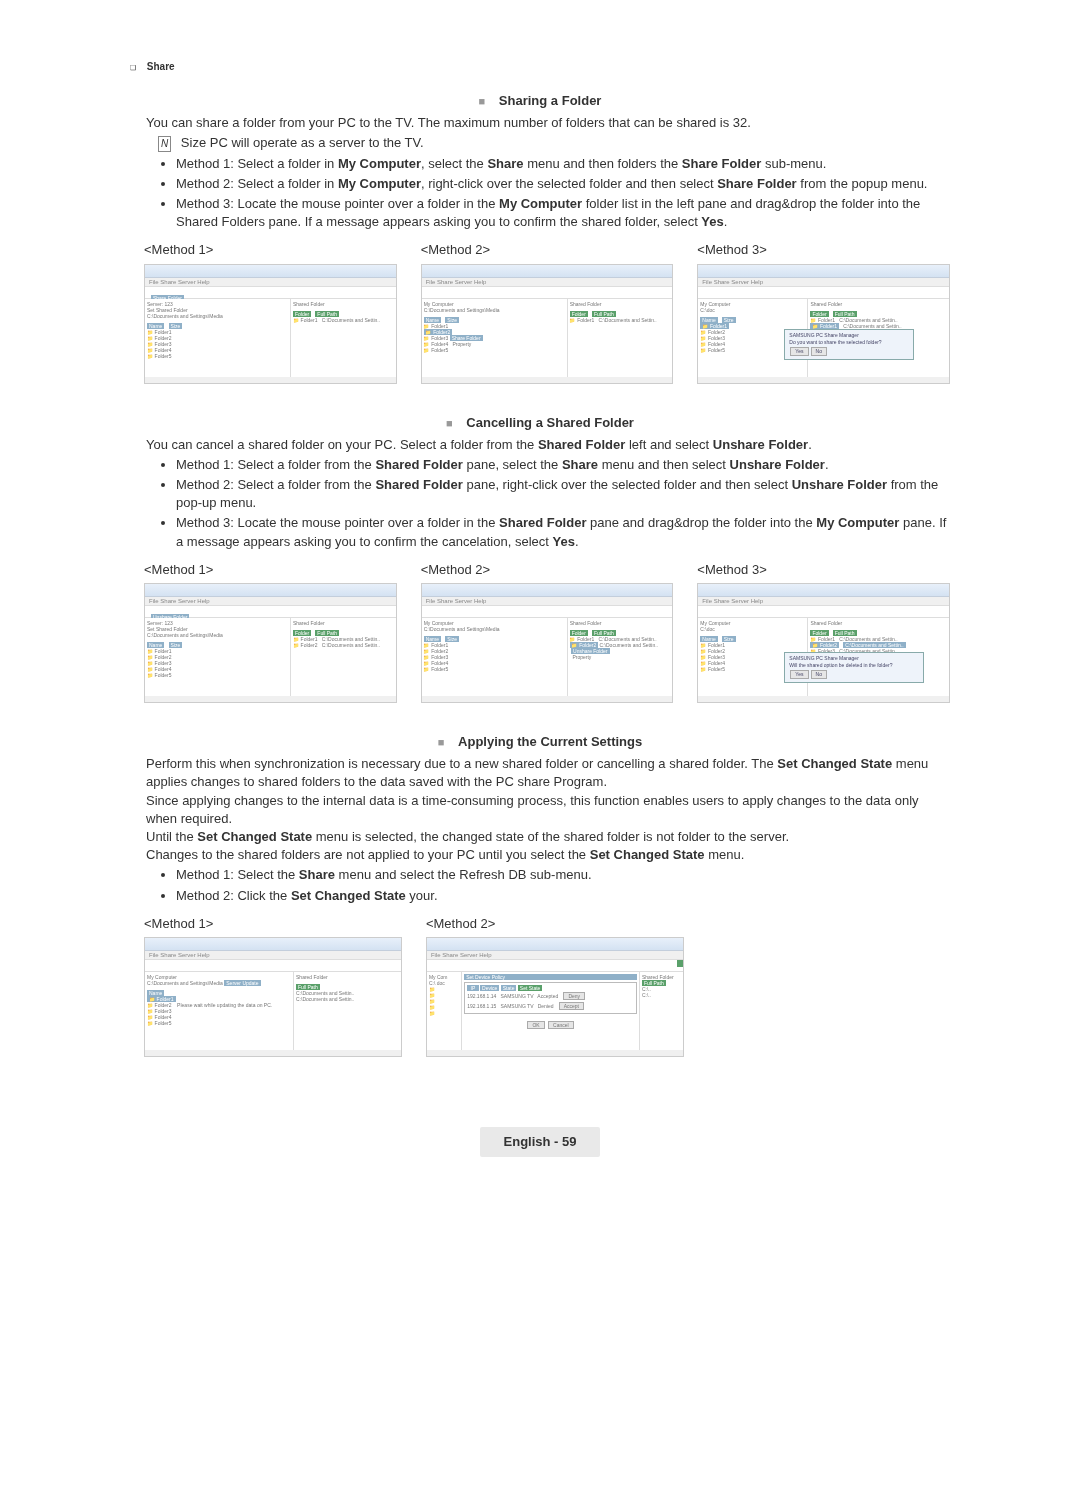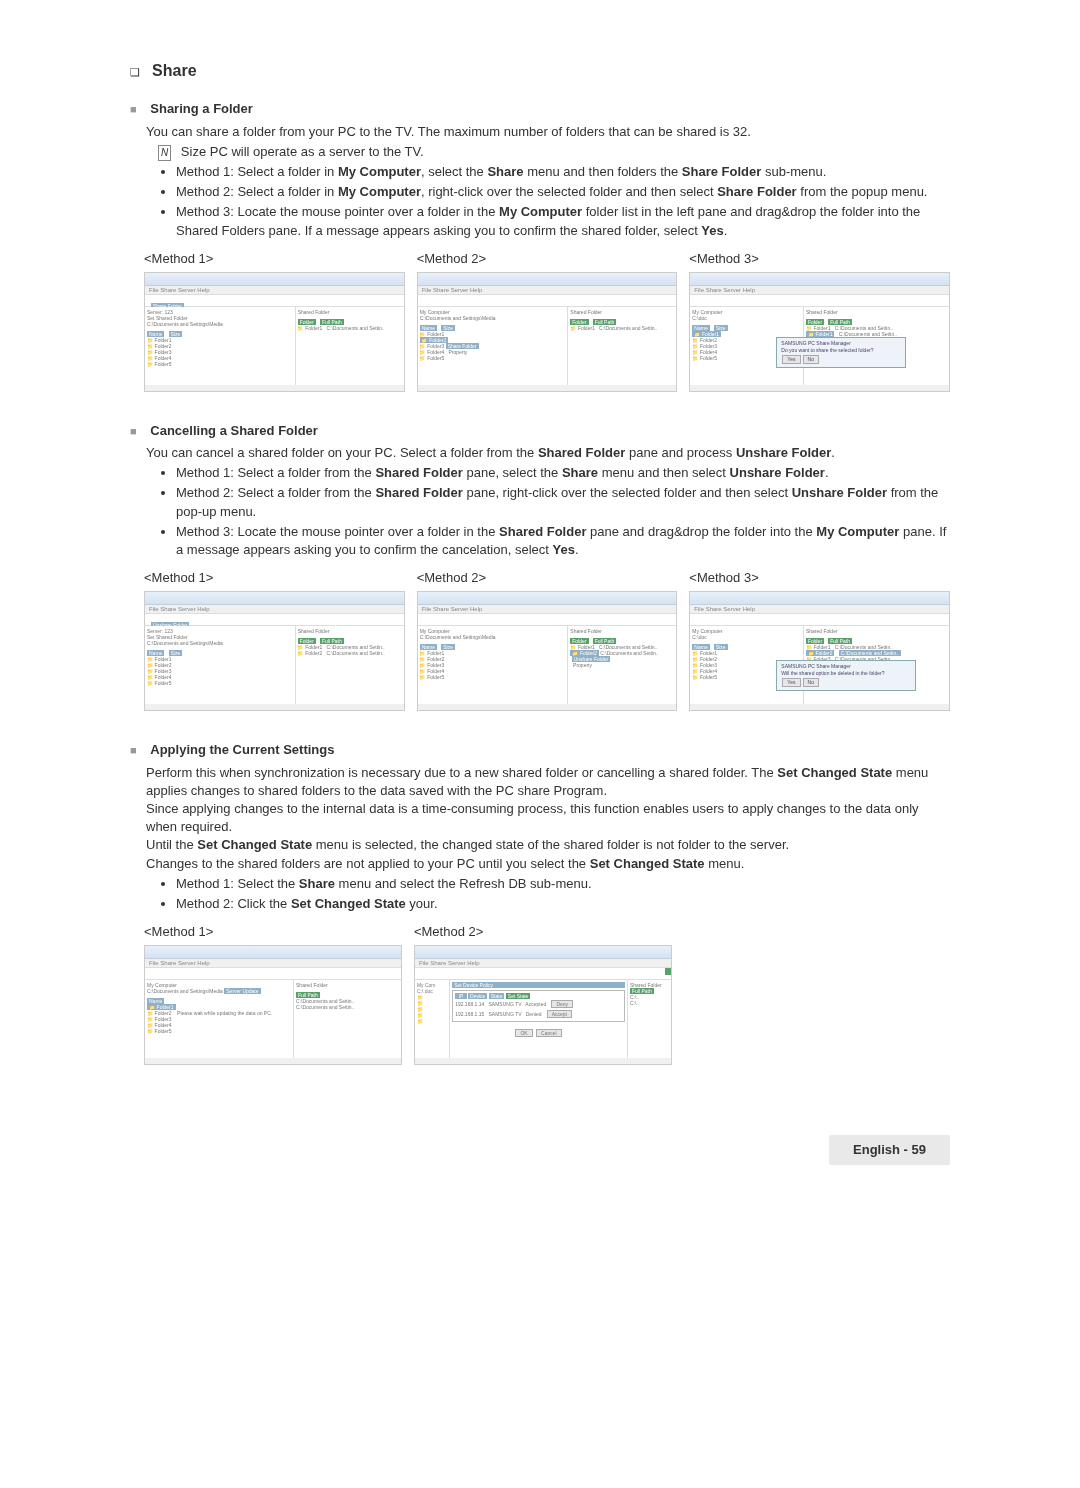--- a/index.html
+++ b/index.html
@@ -1,42 +1,42 @@
 <!DOCTYPE html>
 <html><head>
 <meta charset="utf-8">
 <style>
   body { font-family: Arial, sans-serif; font-size: 13px; color: #333; margin: 0; padding: 40px 130px 60px 130px; width: 820px; line-height: 1.4; }
-  .section-title { font-weight: bold; font-size: 16px; margin: 20px 0 10px 0; }
+  .section-title { font-weight: bold; font-size: 10px; margin: 20px 0 10px 0; }
   .section-title .box { font-family: monospace; margin-right: 8px; }
-  .sub-heading { margin: 18px 0 4px 0; }
+  .sub-heading { margin: 18px 0 4px 0; text-align: center; }
   .sub-heading .square { color: #999; margin-right: 10px; font-size: 11px; }
   .sub-heading .text { font-weight: bold; }
   .body-text { margin-left: 16px; }
   .icon-line { margin: 2px 0 2px 28px; }
   .icon-line .icon-box { display: inline-block; border: 1px solid #888; font-size: 10px; padding: 0 2px; margin-right: 6px; font-style: italic; }
   .bullet-list { margin: 2px 0 8px 28px; padding-left: 18px; list-style: disc; }
   .bullet-list li { margin: 2px 0; }
   b { font-weight: bold; }
-  .methods-row { display: flex; gap: 12px; margin: 8px 0 30px 14px; }
+  .methods-row { display: flex; gap: 24px; margin: 8px 0 30px 14px; }
   .method-col { flex: 1; }
   .method-col.two { flex: 0 0 32%; }
   .method-label { font-size: 13px; margin: 2px 0 4px 0; }
   .thumb { background: #f0f0f0; border: 1px solid #ccc; height: 118px; position: relative; }
   .thumb .bar { background: linear-gradient(#e8f0fa,#d4e2f2); height: 12px; border-bottom: 1px solid #c3cedc; }
   .thumb .tool { background: #fff; height: 11px; border-bottom: 1px solid #ddd; }
   .thumb .menu-strip { height: 8px; border-bottom: 1px solid #ddd; font-size: 6px; color: #888; padding-left: 4px; }
   .thumb .panes { display: flex; height: 78px; }
   .thumb .pane { border-right: 1px solid #ddd; background: #fff; font-size: 5px; color: #777; padding: 2px; line-height: 1.2; }
   .thumb .pane:last-child { border-right: none; }
   .thumb .dlg { position: absolute; background: #eef3fa; border: 1px solid #8aa; font-size: 5px; padding: 2px 4px; color: #446; }
   .thumb .hl { background: #8fb0c8; color: white; padding: 0 2px; }
   .thumb .ghl { background: #5aa06a; color: white; padding: 0 2px; }
   .thumb .btn { display:inline-block; background:#e6e6e6; border:1px solid #aaa; font-size:5px; padding:0 4px; margin:1px; }
-  .footer { text-align: right; margin-top: 70px; }
+  .footer { text-align: center; margin-top: 70px; }
   .footer .pill { display: inline-block; background: #e9e9e9; padding: 6px 24px; border-radius: 2px; font-size: 13px; }
   .footer .pill b { font-weight: bold; }
 </style>
 </head>
 <body>
 
 <div class="section-title">
   <span class="box">❏</span>
   <span>Share</span>
 </div>
@@ -124,21 +124,21 @@
       <div class="dlg" style="left:86px; top:64px; width:120px;">SAMSUNG PC Share Manager<br>Do you want to share the selected folder?<br><span class="btn">Yes</span><span class="btn">No</span></div>
     </div>
   </div>
 </div>
 
 <div class="sub-heading">
   <span class="square">■</span>
   <span class="text">Cancelling a Shared Folder</span>
 </div>
 <div class="body-text">
-  <span>You can cancel a shared folder on your PC. Select a folder from the </span><b>Shared Folder</b><span> pane and process </span><b>Unshare Folder</b><span>.</span>
+  <span>You can cancel a shared folder on your PC. Select a folder from the </span><b>Shared Folder</b><span> left and select </span><b>Unshare Folder</b><span>.</span>
 </div>
 <ul class="bullet-list">
   <li>
     <span>Method 1: Select a folder from the </span><b>Shared Folder</b><span> pane, select the </span><b>Share</b><span> menu and then select </span><b>Unshare Folder</b><span>.</span>
   </li>
   <li>
     <span>Method 2: Select a folder from the </span><b>Shared Folder</b><span> pane, right-click over the selected folder and then select </span><b>Unshare Folder</b><span> from the pop-up menu.</span>
   </li>
   <li>
     <span>Method 3: Locate the mouse pointer over a folder in the </span><b>Shared Folder</b><span> pane and drag&amp;drop the folder into the </span><b>My Computer</b><span> pane. If a message appears asking you to confirm the cancelation, select </span><b>Yes</b><span>.</span>

